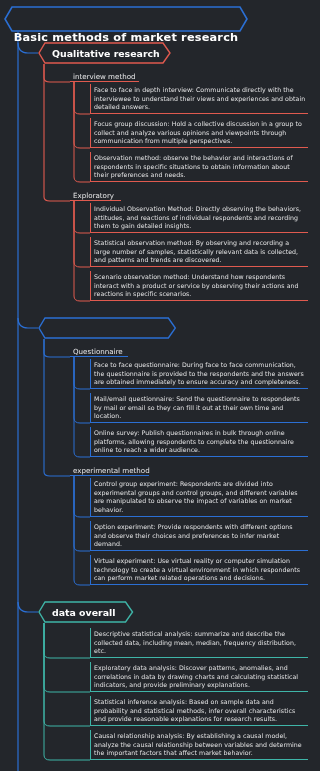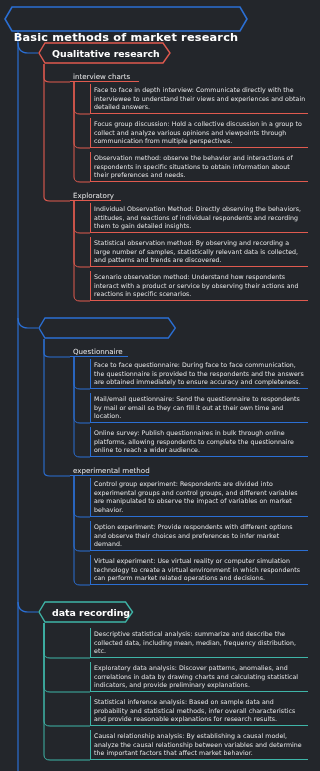--- a/index.html
+++ b/index.html
@@ -146,21 +146,21 @@
   </div>
 
   <div id="nodes">
       <div class="topic" style="left: 38px; top: 42px; width: 133px;">
         <svg class="hexsvg" width="133" height="22" viewBox="0 0 133 22">
           <path d="M7 1 L125 1 L132 11 L125 21 L7 21 L1 11 Z" fill="none" stroke="#e05a4f" stroke-width="1.4"></path>
         </svg>
         <span class="tlabel">Qualitative research</span>
       </div>
       <div class="sub" style="left: 70px; top: 69px; width: 68.8px;">
-        <span class="slabel">interview charts</span>
+        <span class="slabel">interview method</span>
         <div class="subline" style="width: 68.8px; background: rgb(224, 90, 79);"></div>
       </div>
       <div class="leaf" style="left: 90px; top: 84px; width: 218px;">
         <span class="ltext">Face to face in depth interview: Communicate directly with the interviewee to understand their views and experiences and obtain detailed answers.</span>
         <div class="leafline" style="width: 218px; background: rgb(224, 90, 79);"></div>
         <div class="leafstub" style="background: rgb(224, 90, 79);"></div>
       </div>
       <div class="leaf" style="left: 90px; top: 118px; width: 218px;">
         <span class="ltext">Focus group discussion: Hold a collective discussion in a group to collect and analyze various opinions and viewpoints through communication from multiple perspectives.</span>
         <div class="leafline" style="width: 218px; background: rgb(224, 90, 79);"></div>
@@ -230,21 +230,21 @@
       </div>
       <div class="leaf" style="left: 90px; top: 555px; width: 218px;">
         <span class="ltext">Virtual experiment: Use virtual reality or computer simulation technology to create a virtual environment in which respondents can perform market related operations and decisions.</span>
         <div class="leafline" style="width: 218px; background: rgb(43, 111, 212);"></div>
         <div class="leafstub" style="background: rgb(43, 111, 212);"></div>
       </div>
       <div class="topic" style="left: 38px; top: 601px; width: 95.55px;">
         <svg class="hexsvg" width="95.55" height="22" viewBox="0 0 95.55 22">
           <path d="M7 1 L87.55 1 L94.55 11 L87.55 21 L7 21 L1 11 Z" fill="none" stroke="#3fb5a8" stroke-width="1.4"></path>
         </svg>
-        <span class="tlabel">data recording</span>
+        <span class="tlabel">data overall</span>
       </div>
       <div class="leaf" style="left: 90px; top: 628px; width: 218px;">
         <span class="ltext">Descriptive statistical analysis: summarize and describe the collected data, including mean, median, frequency distribution, etc.</span>
         <div class="leafline" style="width: 218px; background: rgb(63, 181, 168);"></div>
         <div class="leafstub" style="background: rgb(63, 181, 168);"></div>
       </div>
       <div class="leaf" style="left: 90px; top: 662px; width: 218px;">
         <span class="ltext">Exploratory data analysis: Discover patterns, anomalies, and correlations in data by drawing charts and calculating statistical indicators, and provide preliminary explanations.</span>
         <div class="leafline" style="width: 218px; background: rgb(63, 181, 168);"></div>
         <div class="leafstub" style="background: rgb(63, 181, 168);"></div>

